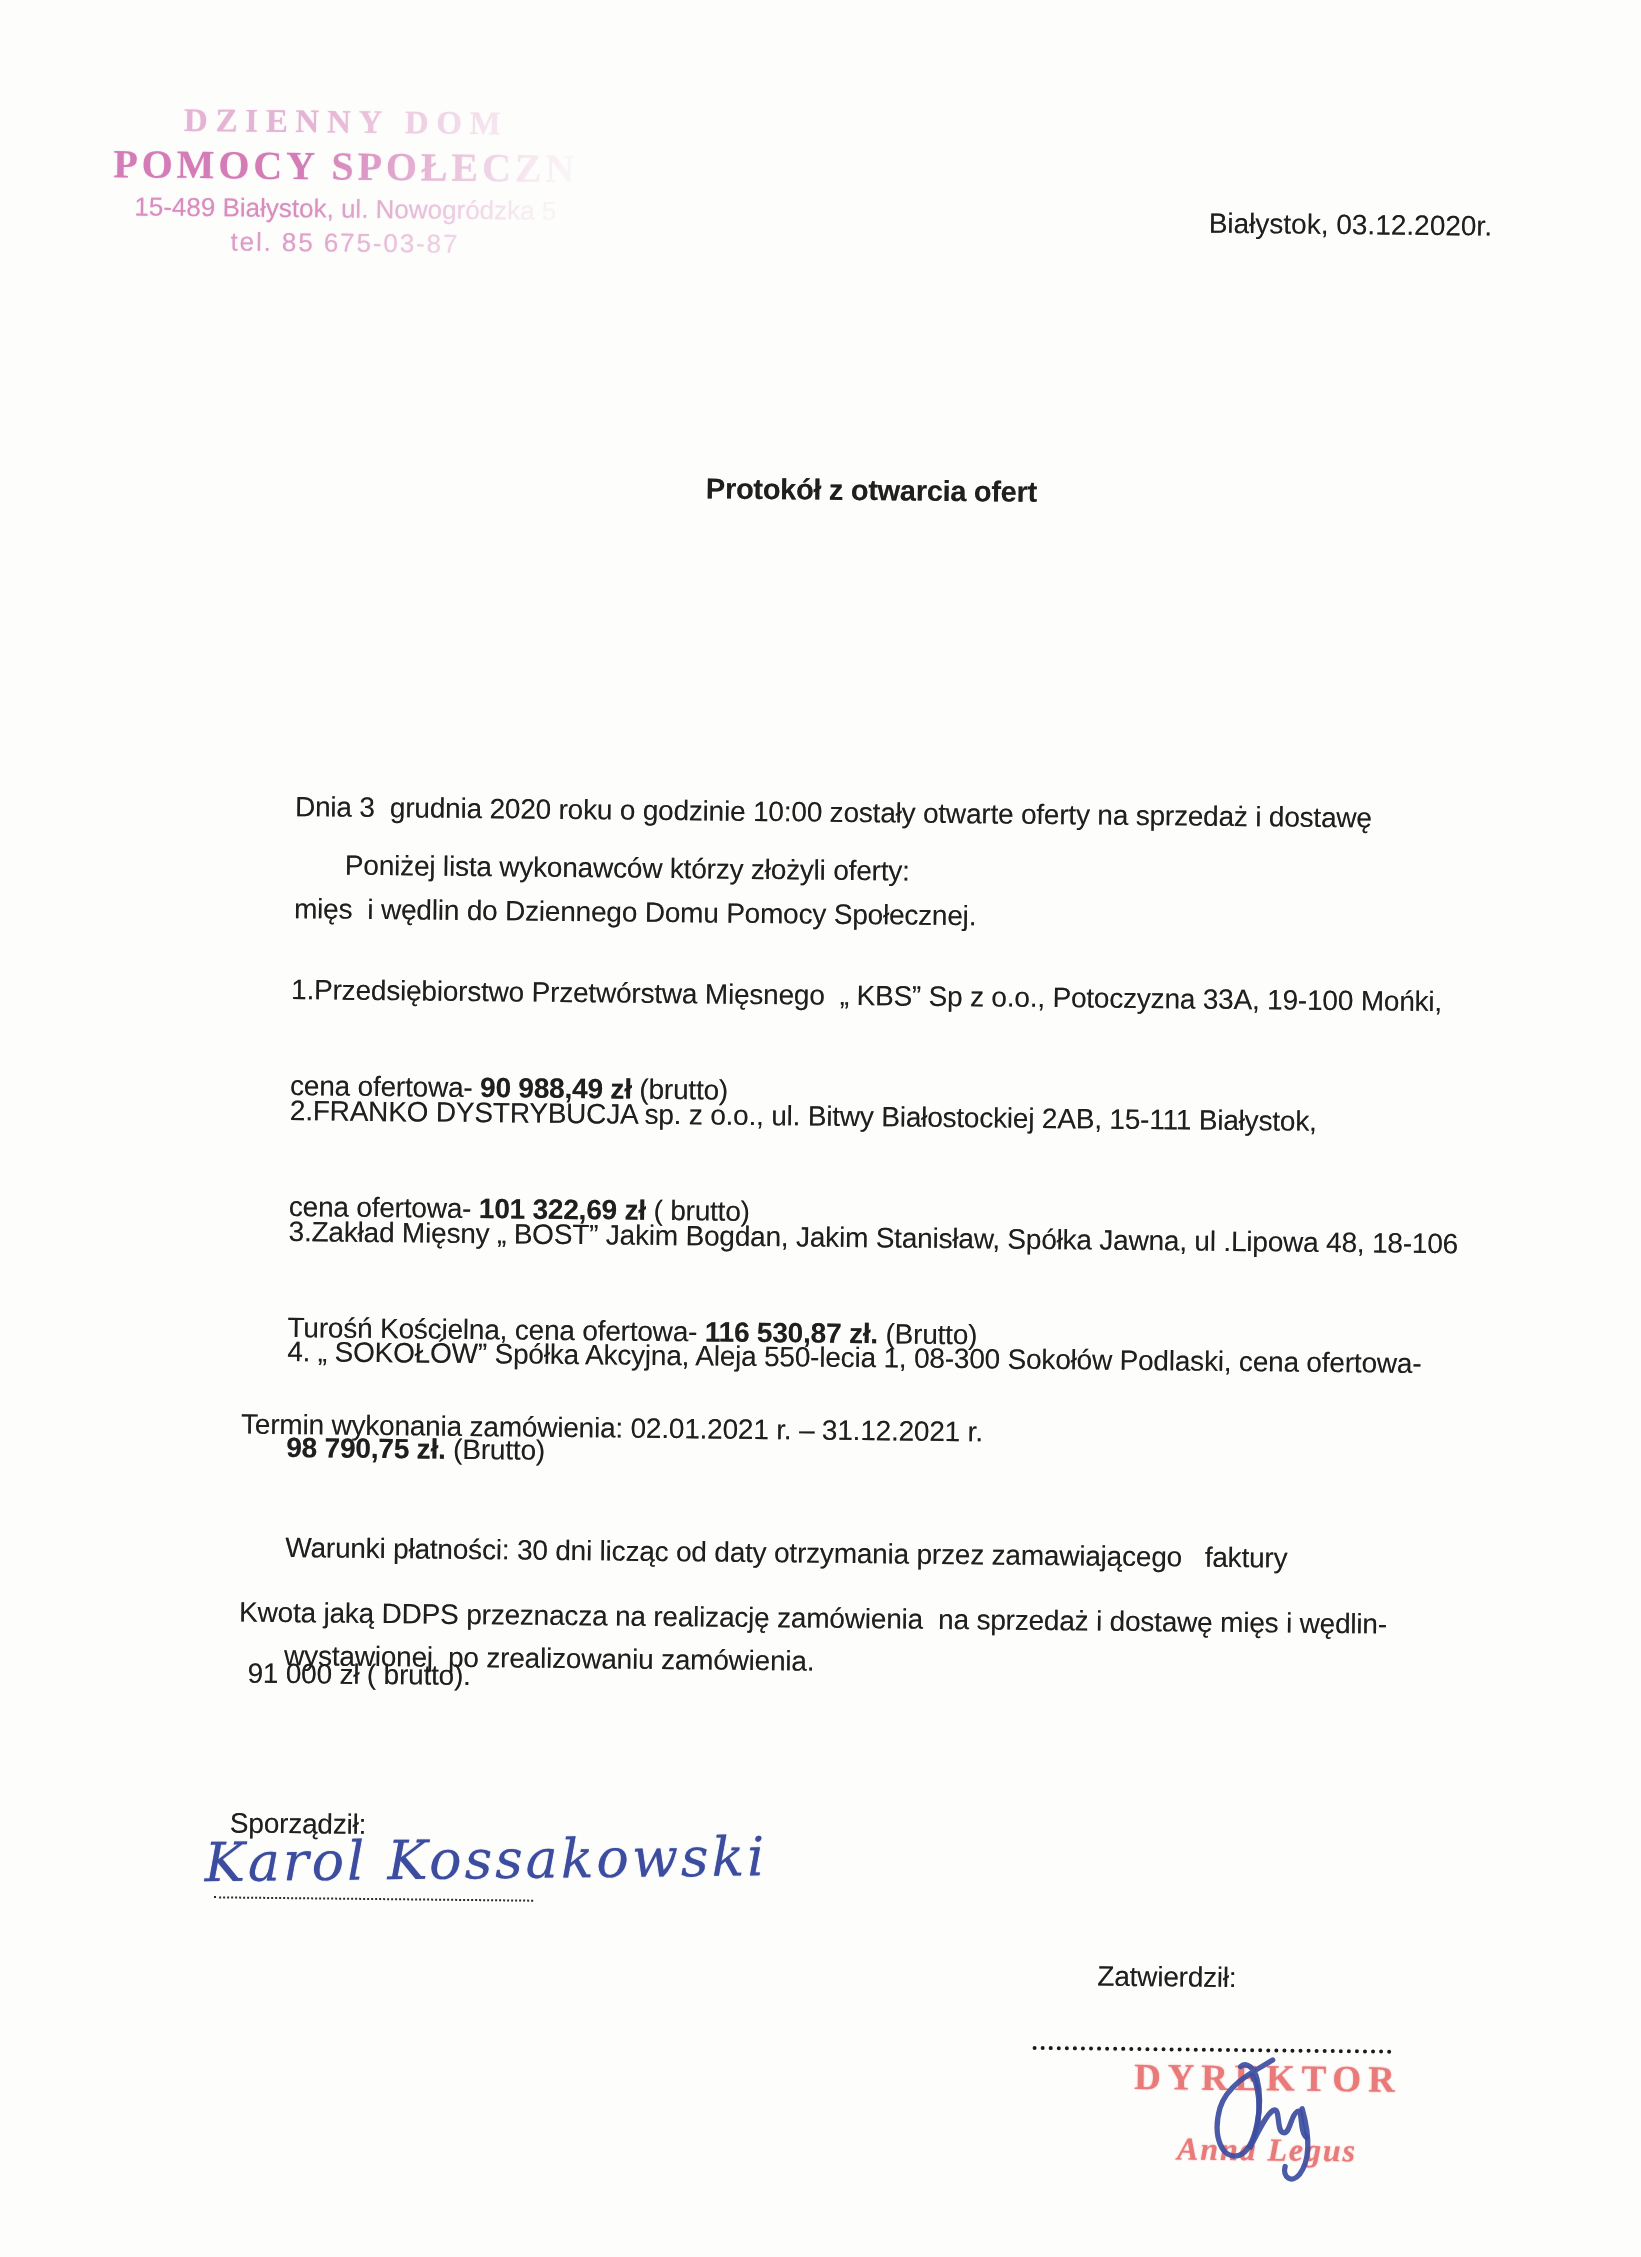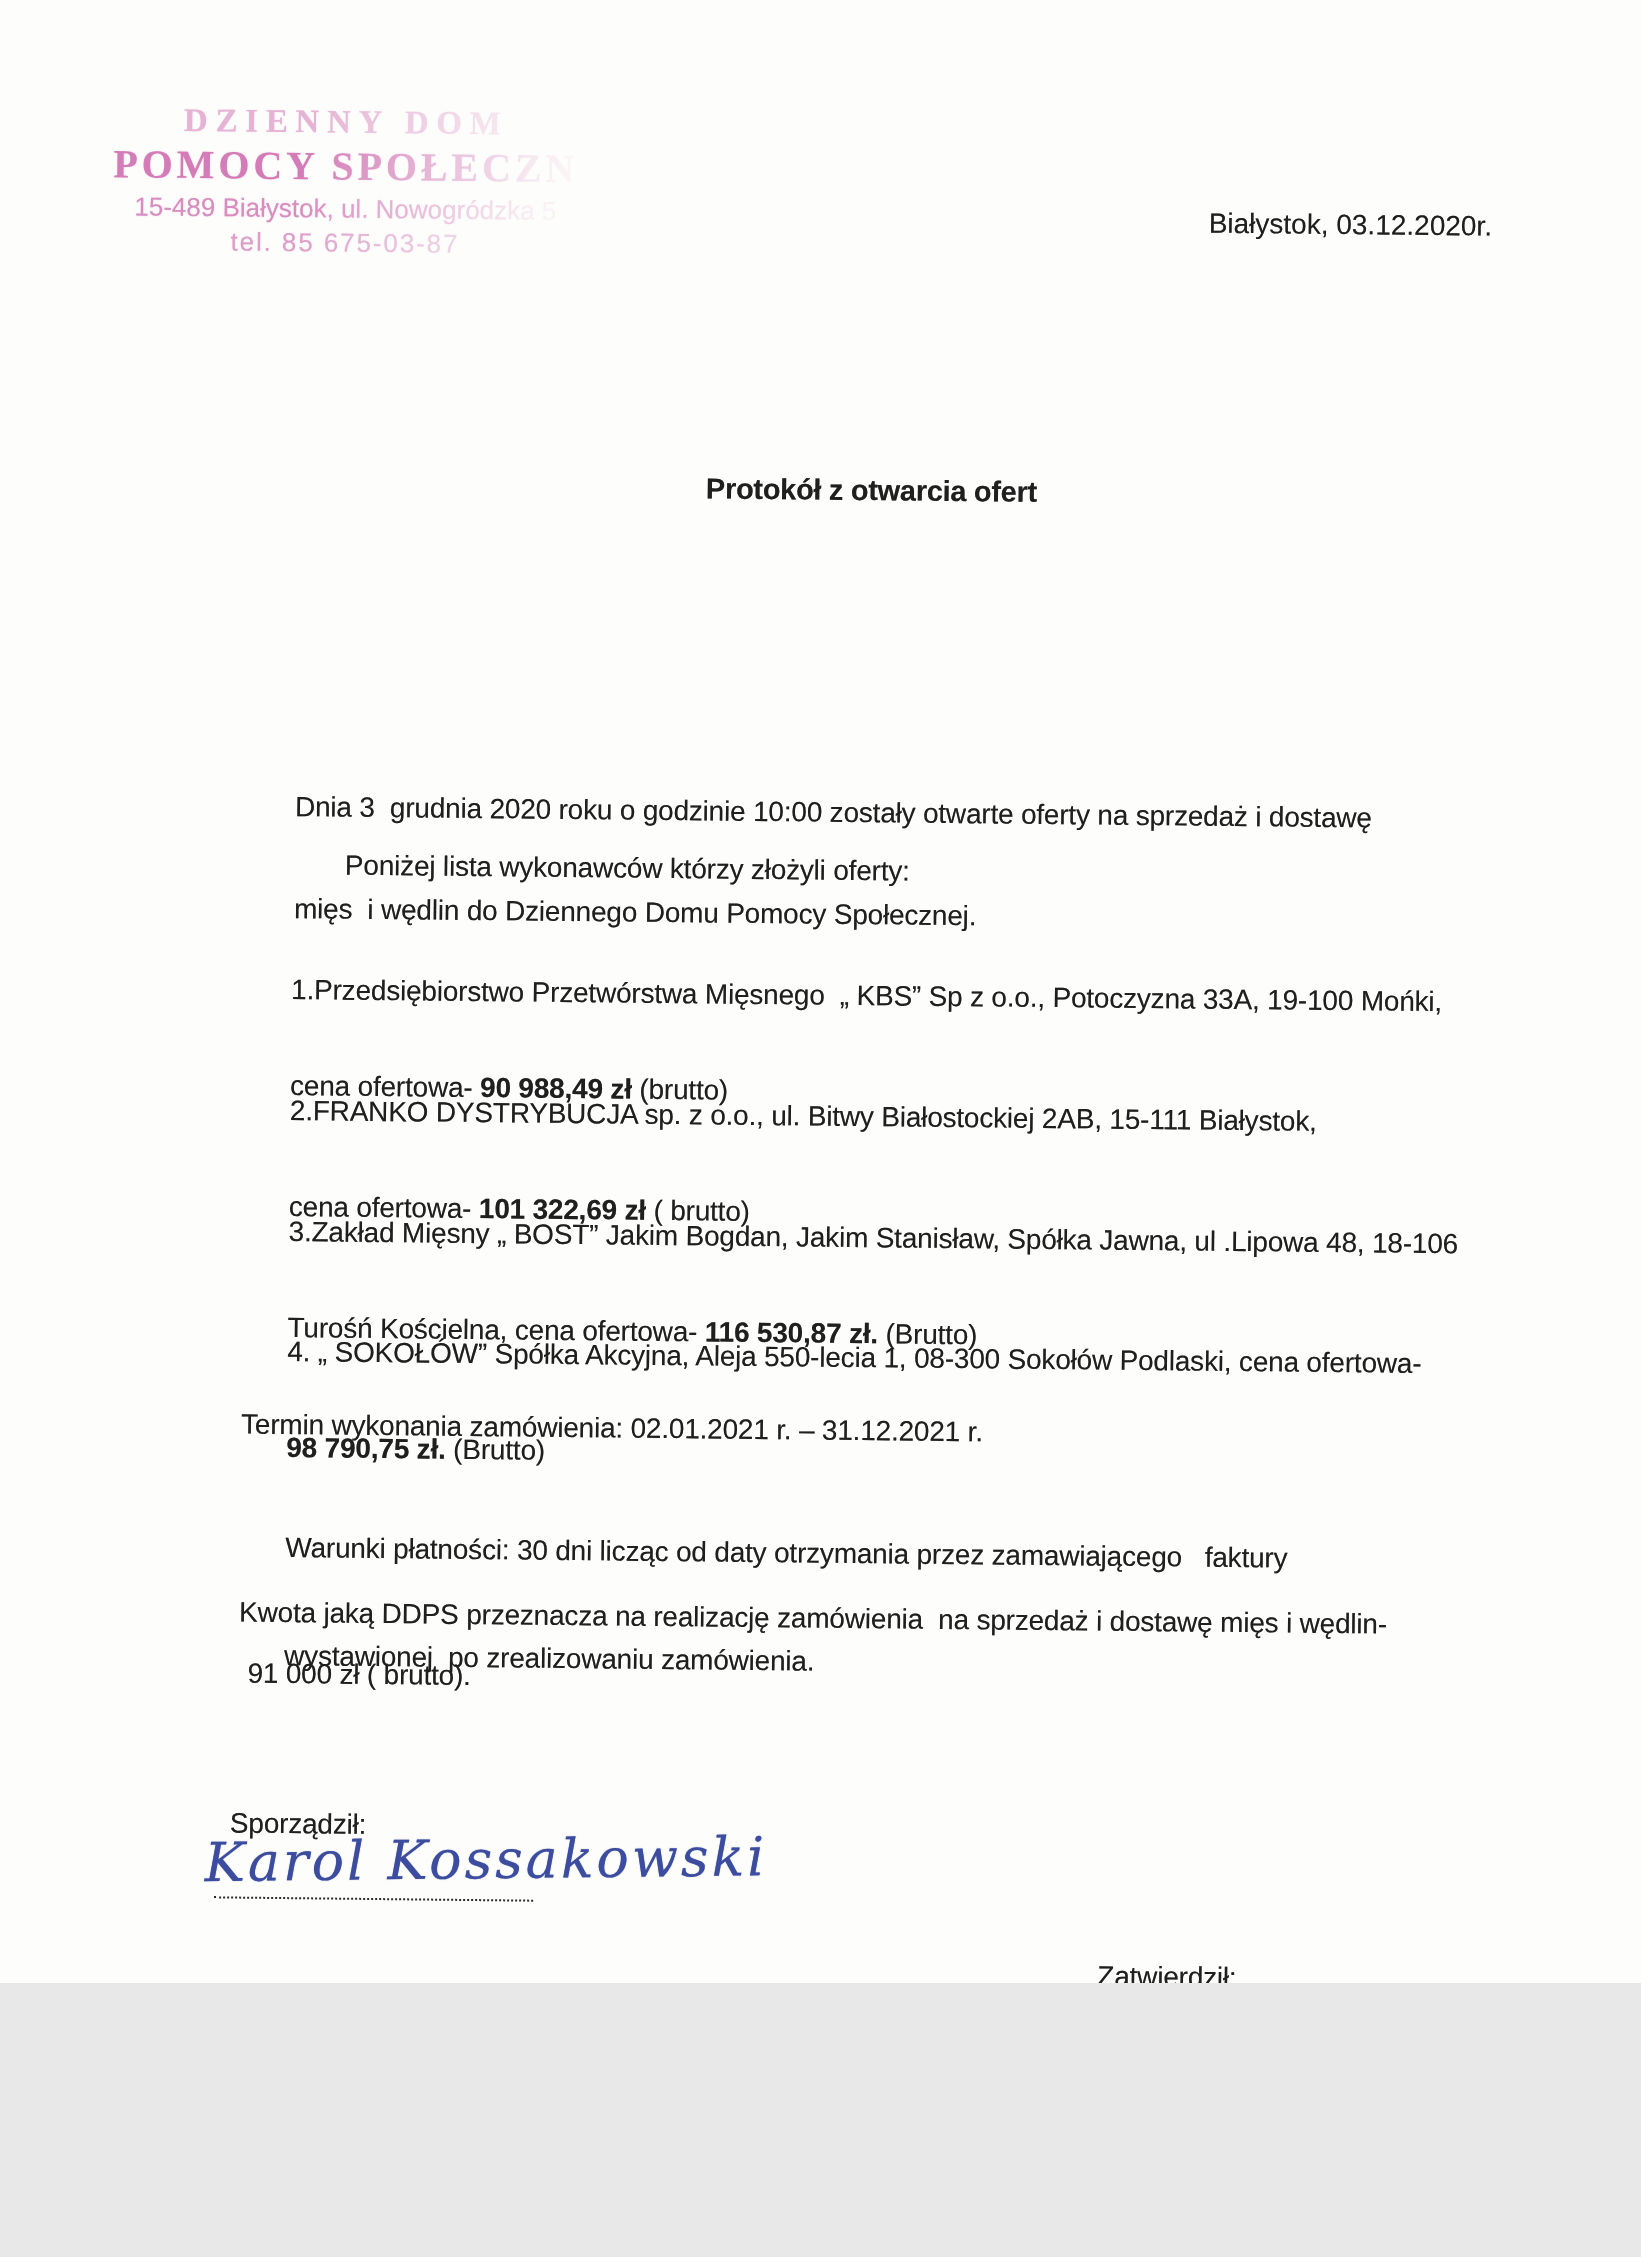--- a/index.html
+++ b/index.html
@@ -1,18 +1,18 @@
 <!DOCTYPE html>
 <html lang="pl"><head>
 <meta charset="utf-8">
 <style>
   html,body{margin:0;padding:0;background:#e8e8e8;}
   .page{
     position:relative;
-    width:1641px;height:1983px;
+    width:1641px;height:2257px;
     background:#fdfdfc;
     overflow:hidden;
     font-family:"Liberation Sans",sans-serif;
     color:#1f1f1f;
     text-shadow:0 0 0.5px rgba(40,40,40,.55);
   }
   .rot{position:absolute;left:0;top:0;width:1641px;height:2257px;
        transform:rotate(0.6deg);transform-origin:0 0;}
   .para{position:absolute;font-size:28px;line-height:48px;letter-spacing:-0.2px;white-space:pre-wrap;}
   .t{white-space:pre-wrap;}

